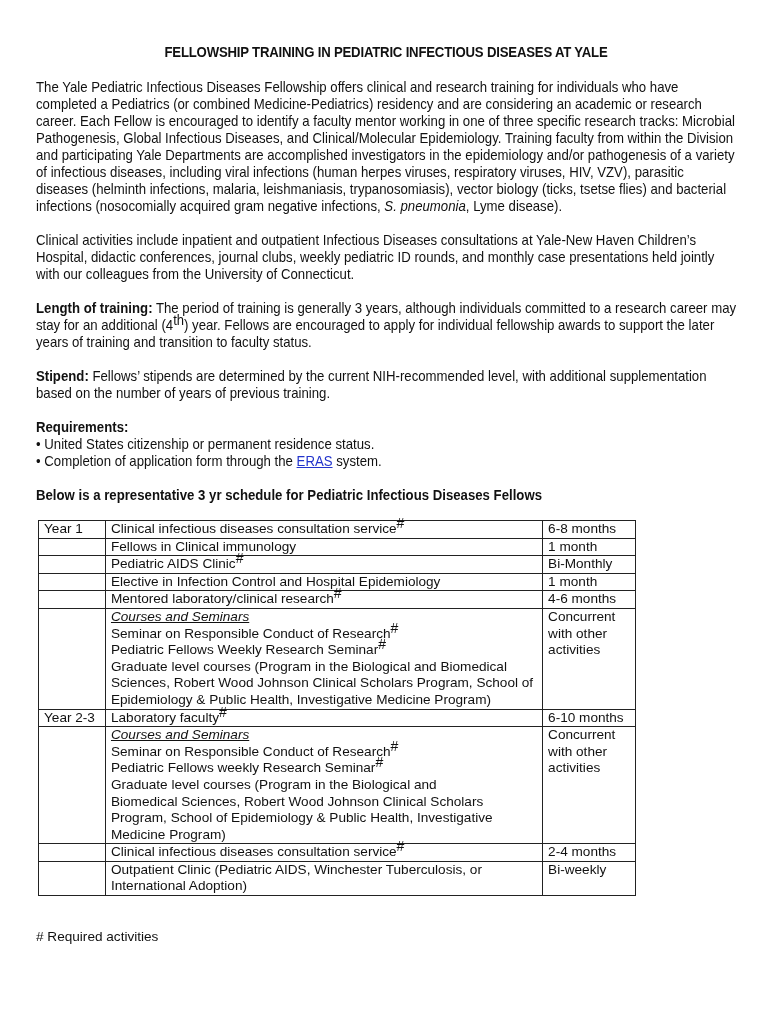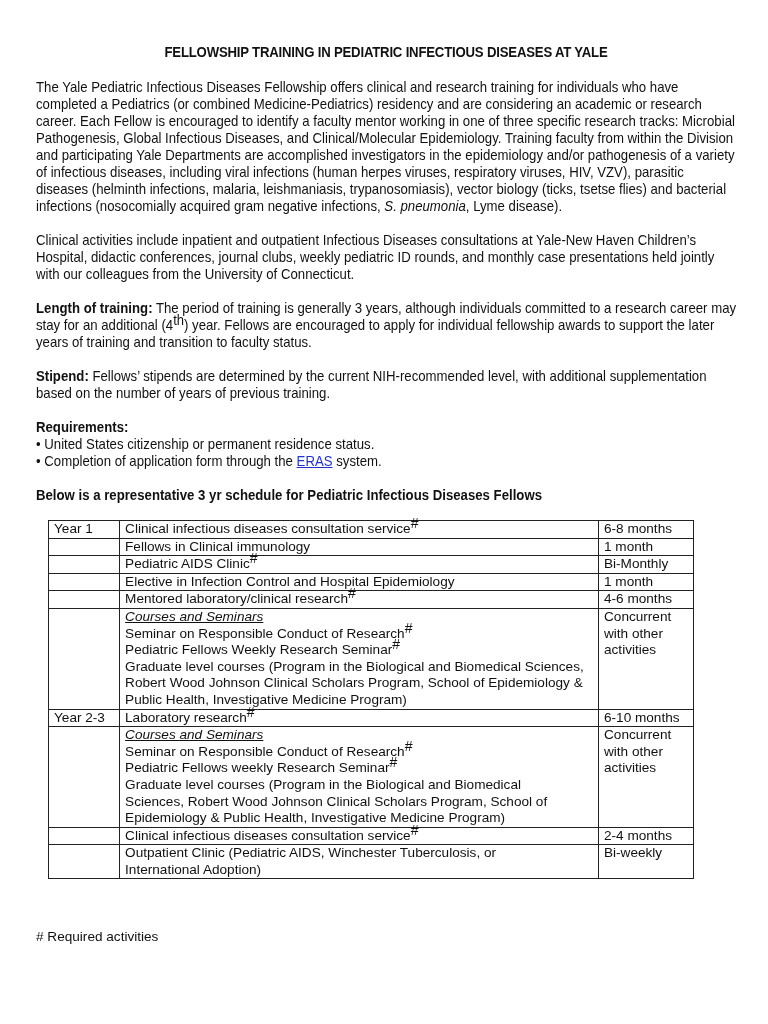--- a/index.html
+++ b/index.html
@@ -56,23 +56,23 @@
     transform-origin: left;
     white-space: nowrap;
   }
   sup {
     font-size: 14px;
     line-height: 0;
     vertical-align: 5px;
   }
   table.schedule {
     position: absolute;
-    left: 48px;
+    left: 38px;
     top: 520px;
-    width: 646px;
+    width: 598px;
     border-collapse: collapse;
     font-size: 13.6px;
     line-height: 16.6px;
   }
   table.schedule td {
     border: 1.2px solid #222222;
     padding: 0 5px;
     vertical-align: top;
   }
   td.col-year { width: 64px; }
@@ -141,21 +141,21 @@
     <td>
       <div class="ital">Courses and Seminars</div>
       <div><span>Seminar on Responsible Conduct of Research</span><sup>#</sup></div>
       <div><span>Pediatric Fellows Weekly Research Seminar</span><sup>#</sup></div>
       <div>Graduate level courses (Program in the Biological and Biomedical Sciences, Robert Wood Johnson Clinical Scholars Program, School of Epidemiology &amp; Public Health, Investigative Medicine Program)</div>
     </td>
     <td>Concurrent with other activities</td>
   </tr>
   <tr>
     <td>Year 2-3</td>
-    <td><span>Laboratory research</span><sup>#</sup></td>
+    <td><span>Laboratory faculty</span><sup>#</sup></td>
     <td>6-10 months</td>
   </tr>
   <tr>
     <td></td>
     <td>
       <div class="ital">Courses and Seminars</div>
       <div><span>Seminar on Responsible Conduct of Research</span><sup>#</sup></div>
       <div><span>Pediatric Fellows weekly Research Seminar</span><sup>#</sup></div>
       <div style="padding-right:40px">Graduate level courses (Program in the Biological and Biomedical Sciences, Robert Wood Johnson Clinical Scholars Program, School of Epidemiology &amp; Public Health, Investigative Medicine Program)</div>
     </td>

